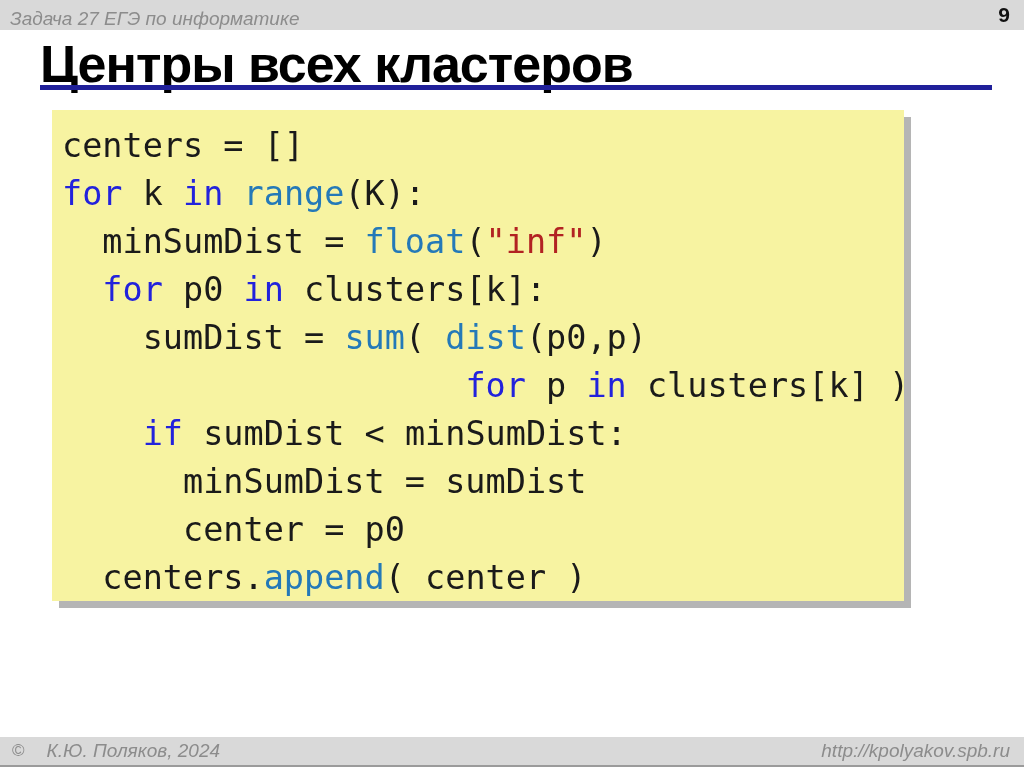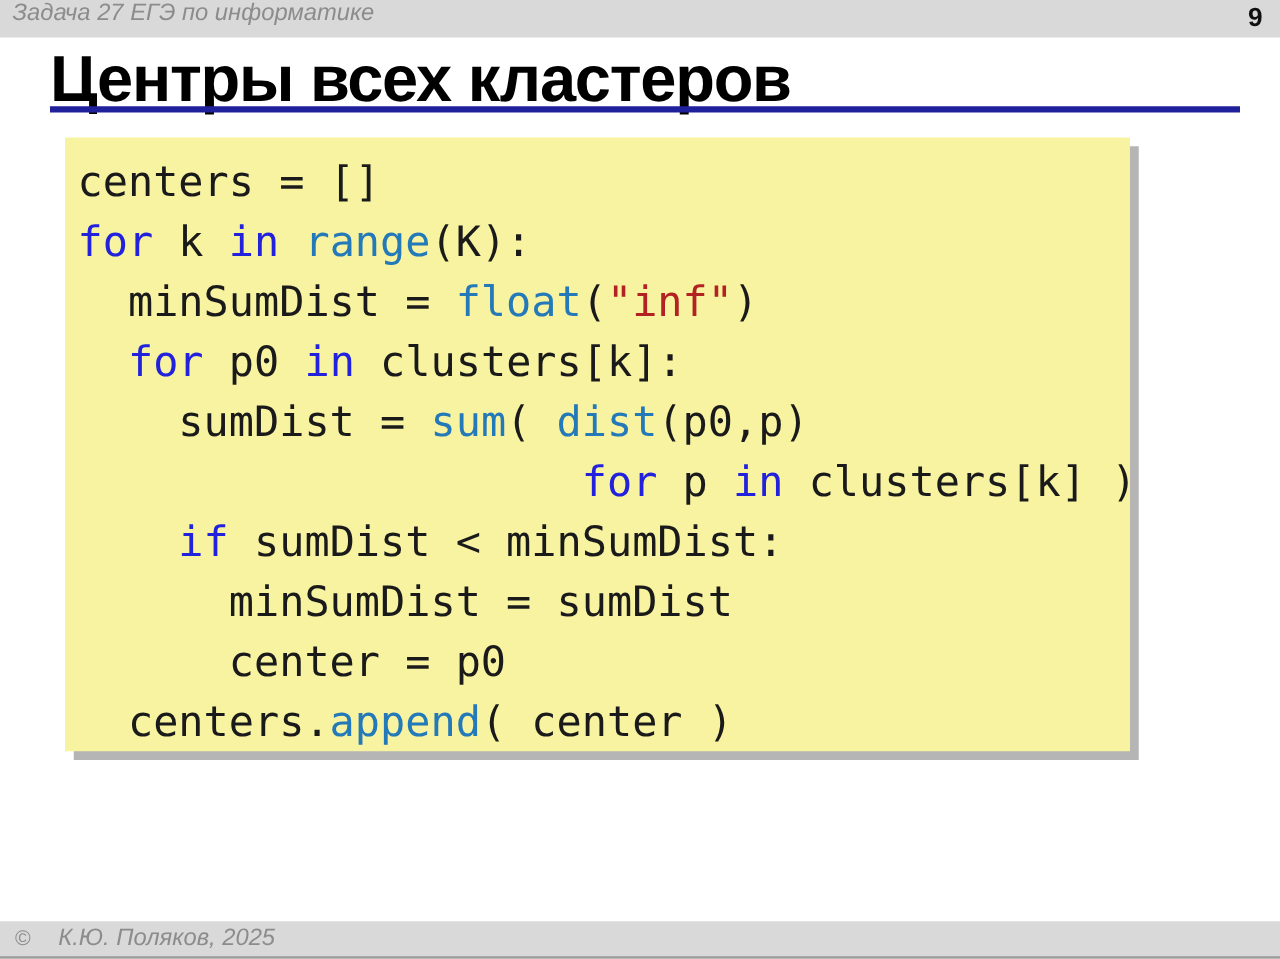--- a/index.html
+++ b/index.html
@@ -23,21 +23,21 @@
     background: var(--slide-bg);
     font-family: "Liberation Sans", sans-serif;
     overflow: hidden;
   }
   .header-bar {
     position: absolute;
     top: 0; left: 0;
     width: 1024px; height: 30px;
     background: var(--bar-bg);
     display: flex;
-    align-items: flex-start;
+    align-items: flex-end;
   }
   .breadcrumb {
     font-style: italic;
     font-size: 19px;
     color: var(--bar-text);
     padding-left: 10px;
     white-space: nowrap;
   }
   .page-number {
     position: absolute;
@@ -116,14 +116,15 @@
 
 <div class="page-title">Центры всех кластеров</div>
 <div class="title-underline"></div>
 
 <div class="code-box">
   <div class="code"><div class="code-line"><span class="tok-plain">centers = []</span></div><div class="code-line"><span class="tok-keyword">for</span><span class="tok-plain"> k </span><span class="tok-keyword">in</span><span class="tok-plain"> </span><span class="tok-builtin">range</span><span class="tok-plain">(K):</span></div><div class="code-line"><span class="tok-plain">  minSumDist = </span><span class="tok-builtin">float</span><span class="tok-plain">(</span><span class="tok-string">"inf"</span><span class="tok-plain">)</span></div><div class="code-line"><span class="tok-plain">  </span><span class="tok-keyword">for</span><span class="tok-plain"> p0 </span><span class="tok-keyword">in</span><span class="tok-plain"> clusters[k]:</span></div><div class="code-line"><span class="tok-plain">    sumDist = </span><span class="tok-builtin">sum</span><span class="tok-plain">( </span><span class="tok-builtin">dist</span><span class="tok-plain">(p0,p)</span></div><div class="code-line"><span class="tok-plain">                    </span><span class="tok-keyword">for</span><span class="tok-plain"> p </span><span class="tok-keyword">in</span><span class="tok-plain"> clusters[k] )</span></div><div class="code-line"><span class="tok-plain">    </span><span class="tok-keyword">if</span><span class="tok-plain"> sumDist &lt; minSumDist:</span></div><div class="code-line"><span class="tok-plain">      minSumDist = sumDist</span></div><div class="code-line"><span class="tok-plain">      center = p0</span></div><div class="code-line"><span class="tok-plain">  centers.</span><span class="tok-builtin">append</span><span class="tok-plain">( center )</span></div></div>
 </div>
 
 <div class="footer-bar">
   <span class="copyright-icon">©</span>
-  <span class="author-credit">К.Ю. Поляков, 2025</span>
+  <span class="author-credit">К.Ю. Поляков, 2024</span>
+  <a class="website-link" href="#">http://kpolyakov.spb.ru</a>
 </div>
 
 </body></html>

